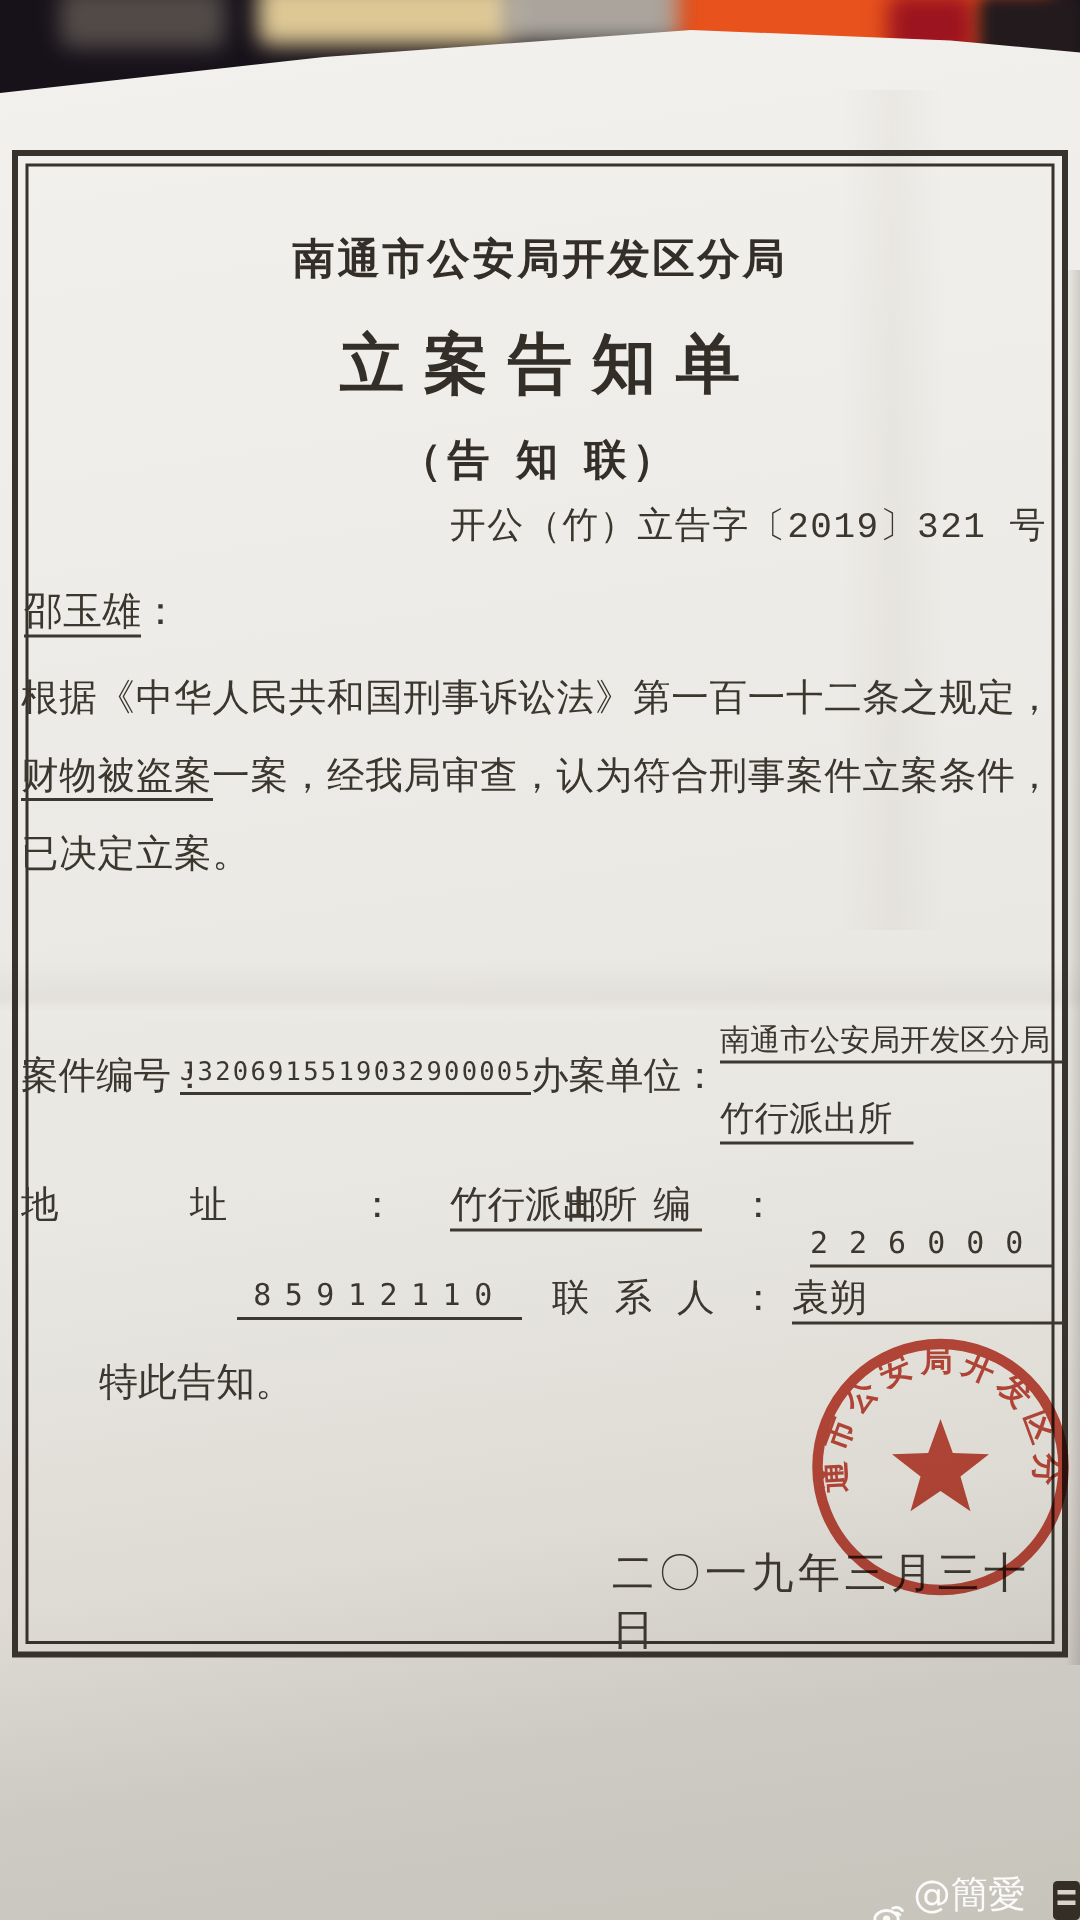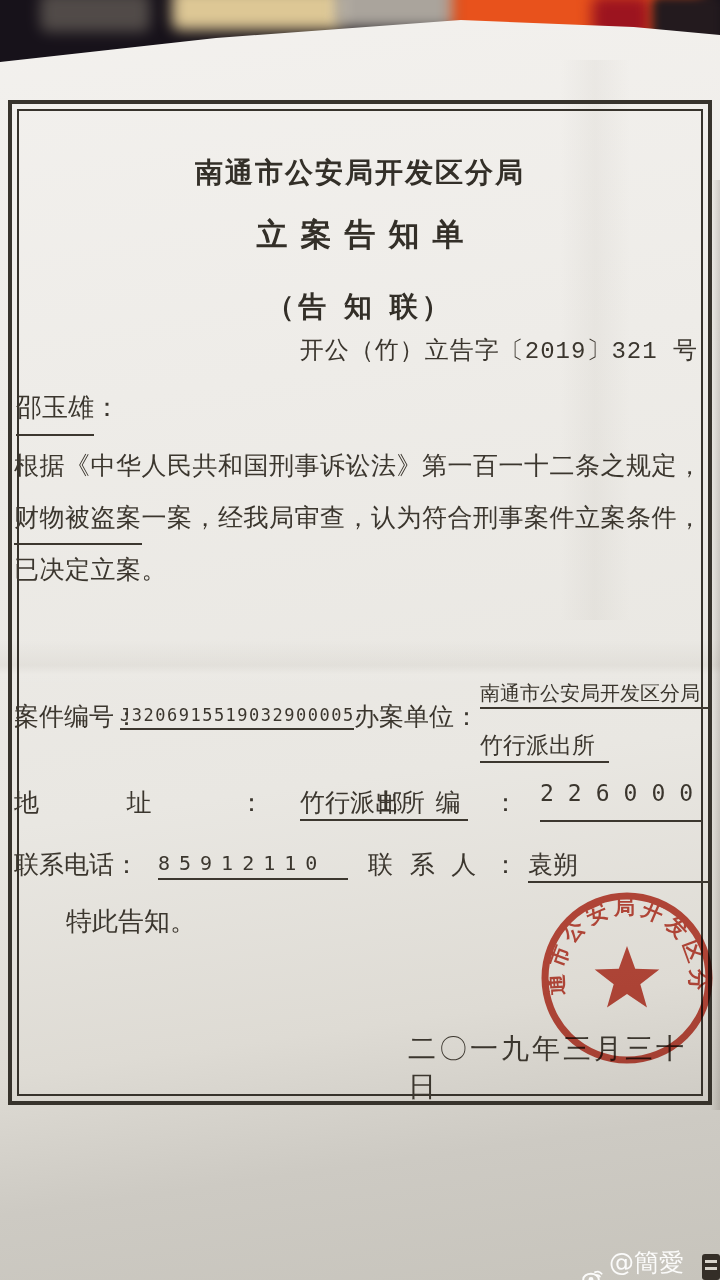--- a/index.html
+++ b/index.html
@@ -33,51 +33,51 @@
   .frame { position:absolute; left:8px; top:100px; width:704px; height:1005px;
            border:4px solid #37332c; }
   .frame-inner { position:absolute; inset:5px; border:2px solid #37332c; pointer-events:none; }
   .frame * { color:#3b362e; }
 
   .abs { position:absolute; }
   .center { left:0; width:100%; text-align:center; }
   .heading { font-family:"DejaVu Sans","Liberation Sans",sans-serif; font-weight:bold; color:#332f28; }
 
   .agency   { top:50px;  font-size:28px; letter-spacing:2px; }
-  .doctitle { top:110px; font-size:31px; letter-spacing:13px; text-indent:13px; }
+  .doctitle { top:110px; font-size:43px; letter-spacing:13px; text-indent:13px; }
   .copylbl  { top:184px; font-size:28px; letter-spacing:4px; }
   .docnum   { top:230px; right:10px; font-size:24px; letter-spacing:1px;font-family:Liberation Mono, monospace; }
 
   .addressee { left:4px; top:286px; font-size:26px; }
   .para { left:2px; top:336px; width:696px; font-size:25px; letter-spacing:.5px; line-height:52px; }
   .body-line { white-space:nowrap; }
   .indent { padding-left:60px; }
 
-  .u { border-bottom:2px solid #3c372f; padding-bottom:12px; }
+  .u { border-bottom:2px solid #3c372f; padding-bottom:1px; }
   .strike { text-decoration:line-through; text-decoration-thickness:2px; text-decoration-color:#3c372f; }
 
   .fld { font-size:25px; white-space:pre; }
   .blank { border-bottom:2px solid #3c372f; display:inline-block; white-space:pre; }
   .spread { display:inline-block; text-align:justify; text-align-last:justify; }
 
   .case-label { left:2px; top:596px; }
   .case-value { left:108px; top:601px; width:234px; font-family:"DejaVu Sans Mono",monospace;
                 font-size:17px; letter-spacing:1.5px; padding-bottom:3px; }
   .unit-label { left:342px; top:596px; }
   .unit-line1 { left:468px; top:576px; width:228px; font-size:20px; }
   .unit-line2 { left:468px; top:626px; font-size:23px; padding-right:14px; }
 
   .addr-label { left:2px;  top:682px; width:250px; }
   .addr-value { left:288px; top:682px; width:168px; }
   .post-label { left:366px; top:682px; width:140px; }
-  .post-value { left:528px; top:676px; width:162px; font-family:"DejaVu Sans Mono",monospace;
-                font-size:23px; letter-spacing:14px; padding-bottom:14px; }
+  .post-value { left:528px; top:712px; width:162px; font-family:"DejaVu Sans Mono",monospace;
+                font-size:20px; letter-spacing:14px; padding-bottom:3px; }
   .phone-label { left:2px; top:744px; }
   .phone-value { left:146px; top:747px; width:190px; font-family:"DejaVu Sans Mono",monospace;
-                 font-size:20px; letter-spacing:9px; padding-bottom:3px; }
+                 font-size:20px; letter-spacing:9px; padding-bottom:3px;text-align:center; }
   .contact-label { left:356px; top:744px; width:150px; }
   .contact-value { left:516px; top:744px; width:182px; }
 
   .closing { left:54px; top:800px; font-size:26px; }
   .date    { left:396px; top:926px; font-size:28px; letter-spacing:3px; }
 
   .stamp { position:absolute; left:515px; top:774px; width:200px; height:200px;
            mix-blend-mode:multiply; opacity:.9; }
 
   
@@ -136,21 +136,20 @@
     <span class="abs fld unit-label">办案单位：</span>
     <span class="abs blank unit-line1">南通市公安局开发区分局</span>
     <span class="abs blank unit-line2">竹行派出所</span>
 
     <span class="abs fld spread addr-label">地址：</span>
     <span class="abs blank fld addr-value">竹行派出所</span>
 
     <span class="abs fld spread post-label">邮编：</span>
     <span class="abs blank post-value">226000</span>
 
-    <span class="abs fld phone-label">联系电话：</span>
     <span class="abs blank phone-value">85912110</span>
 
     <span class="abs blank fld contact-value">袁朔</span>
     <span class="abs fld spread contact-label">联系人：</span>
 
     <div class="abs closing">特此告知。</div>
 
     <div class="abs date">二〇一九年三月三十日</div>
 
     <svg class="stamp" viewBox="0 0 200 200">

